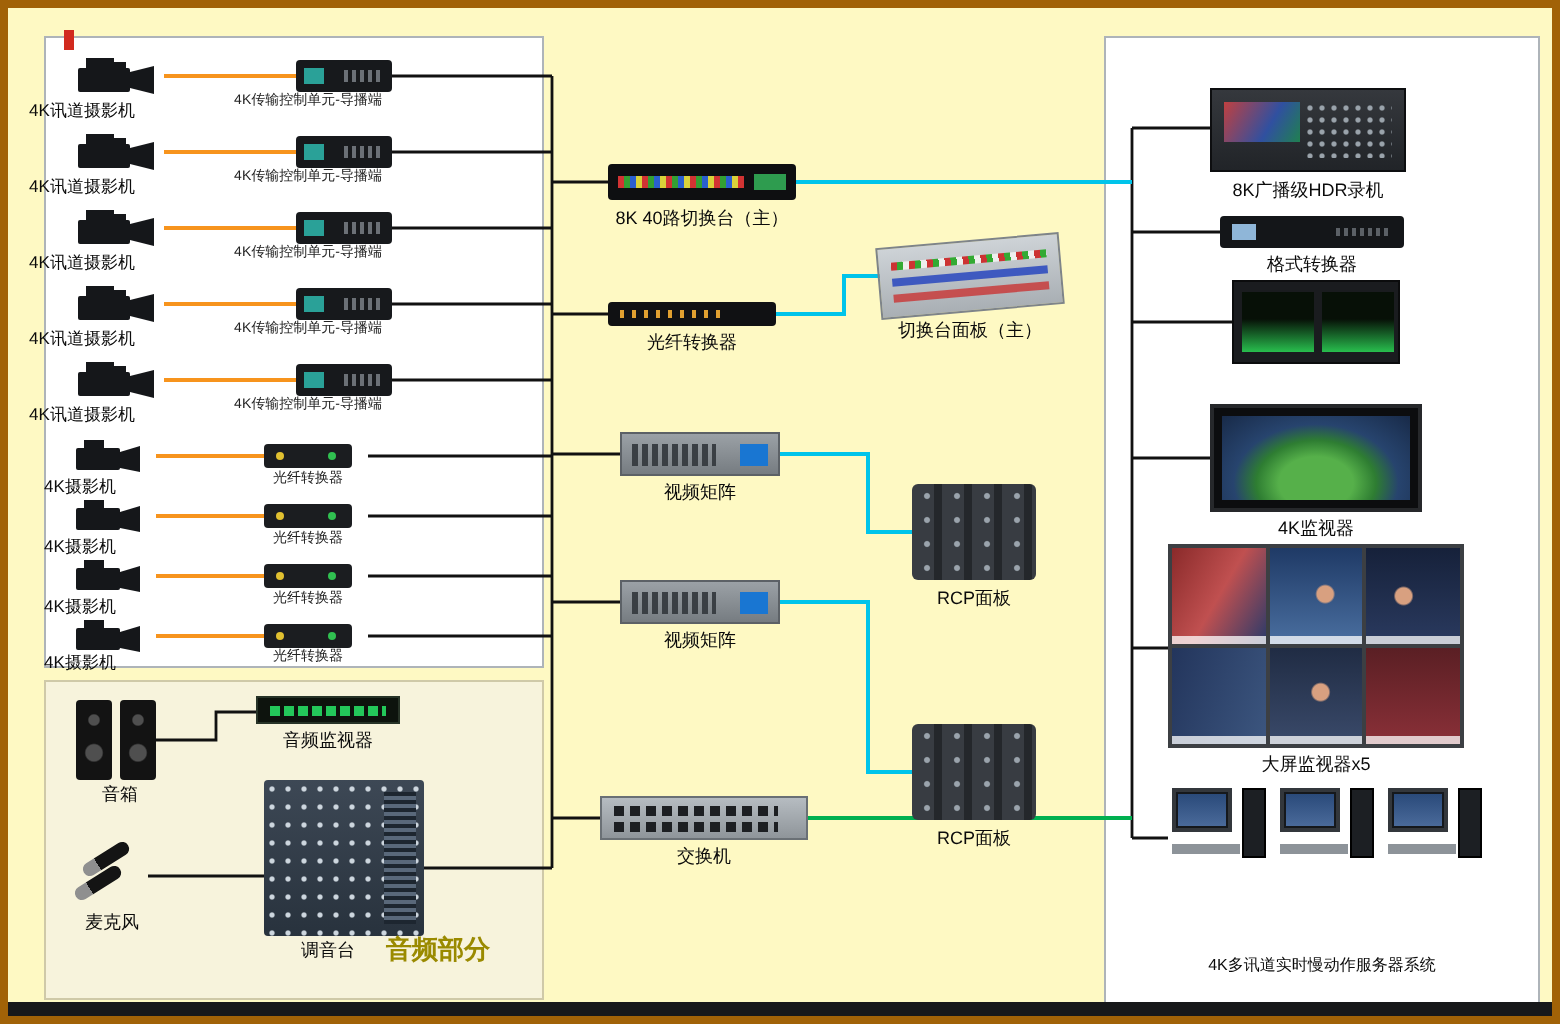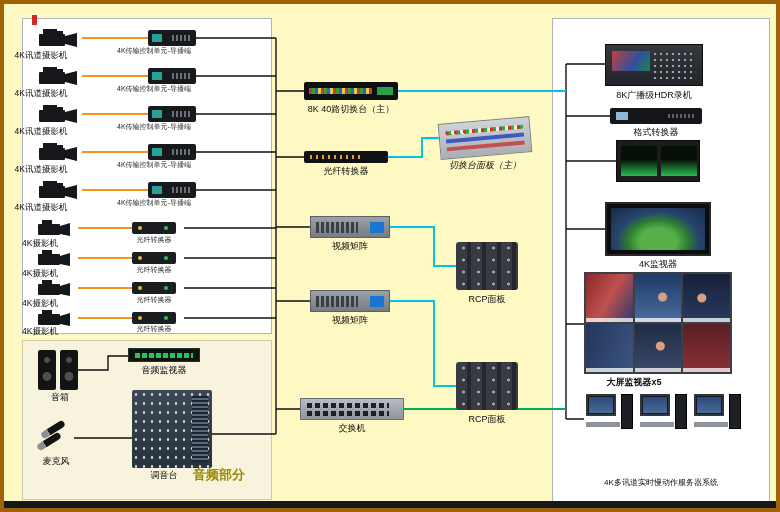--- a/index.html
+++ b/index.html
@@ -251,21 +251,21 @@
   <span class="icon intercom" style="left:300px;top:147px;"></span>
   <span class="lbl" style="left:296px;top:162px;width:92px;">光纤转换器</span>
   <span class="icon matrix" style="left:306px;top:212px;"></span>
   <span class="lbl" style="left:306px;top:237px;width:80px;">视频矩阵</span>
   <span class="icon matrix" style="left:306px;top:286px;"></span>
   <span class="lbl" style="left:306px;top:311px;width:80px;">视频矩阵</span>
   <span class="icon netswitch" style="left:296px;top:394px;"></span>
   <span class="lbl" style="left:296px;top:419px;width:104px;">交换机</span>
 
   <span class="icon cpanel" style="left:435px;top:116px;"></span>
-  <span class="lbl" style="left:420px;top:156px;width:122px;font-style:italic;">切换台面板（主）</span>
+  <span class="lbl" style="left:420px;top:156px;width:122px;">切换台面板（主）</span>
   <span class="icon rcp" style="left:452px;top:238px;"></span>
   <span class="lbl" style="left:446px;top:290px;width:74px;">RCP面板</span>
   <span class="icon rcp" style="left:452px;top:358px;"></span>
   <span class="lbl" style="left:446px;top:410px;width:74px;">RCP面板</span>
 
   <span class="icon recorder" style="left:601px;top:40px;"></span>
   <span class="lbl" style="left:586px;top:86px;width:128px;">8K广播级HDR录机</span>
   <span class="icon fmtconv" style="left:606px;top:104px;"></span>
   <span class="lbl" style="left:606px;top:123px;width:92px;">格式转换器</span>
   <span class="icon scope" style="left:612px;top:136px;">
@@ -279,21 +279,21 @@
   <span class="lbl" style="left:601px;top:255px;width:106px;">4K监视器</span>
 
   <span class="icon wall" style="left:580px;top:268px;">
     <span class="cell"></span>
     <span class="cell"></span>
     <span class="cell"></span>
     <span class="cell"></span>
     <span class="cell"></span>
     <span class="cell"></span>
   </span>
-  <span class="lbl" style="left:556px;top:373px;width:148px;font-weight:bold;">大屏监视器x5</span>
+  <span class="lbl" style="left:580px;top:373px;width:148px;">大屏监视器x5</span>
 
   <span class="icon station" style="left:582px;top:390px;">
     <span class="mon"></span>
       <span class="kb"></span>
       <span class="tower"></span>
   </span>
   <span class="icon station" style="left:636px;top:390px;">
     <span class="mon"></span>
       <span class="kb"></span>
       <span class="tower"></span>

